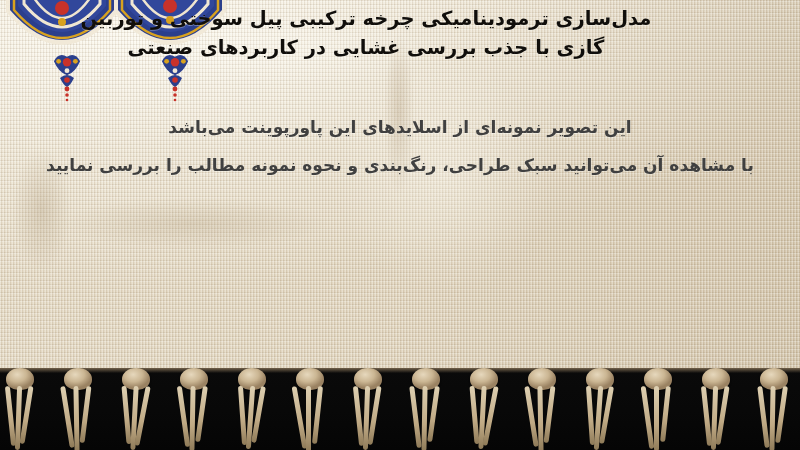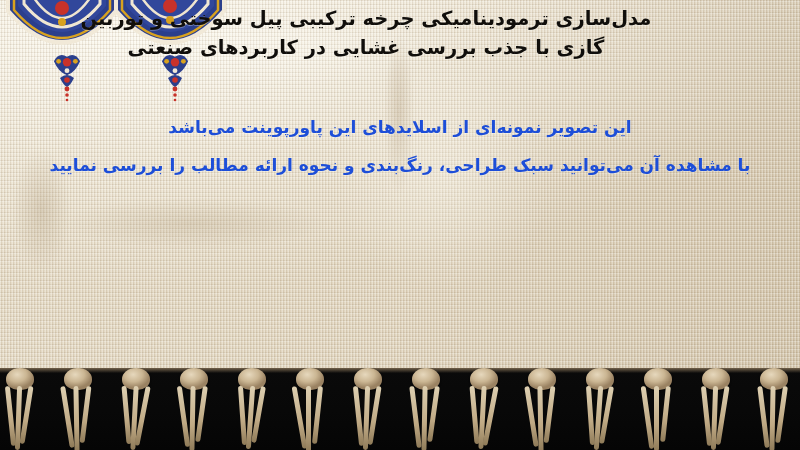--- a/index.html
+++ b/index.html
@@ -163,21 +163,21 @@
     right: 0;
     top: 108px;
     padding: 0 16px;
     box-sizing: border-box;
   }
   .body-line {
     font-family: "DejaVu Sans", sans-serif;
     font-size: 17px;
     font-weight: 700;
     line-height: 38px;
-    color: #1d4ed8;
+    color: #404040;
     white-space: nowrap;
   }
 
   
   .title-line, .body-line { text-shadow: 0 1px 0 rgba(255,255,248,0.28); }
 </style>
 </head>
 <body>
 
 <div class="stage">
@@ -393,17 +393,17 @@
 
   <div class="text-layer">
 
     <div class="title-block">
       <div class="title-line l1">مدل‌سازی ترمودینامیکی چرخه ترکیبی پیل سوختی و توربین</div>
       <div class="title-line l2">گازی با جذب بررسی غشایی در کاربردهای صنعتی</div>
     </div>
 
     <div class="body-block">
       <div class="body-line">این تصویر نمونه‌ای از اسلایدهای این پاورپوینت می‌باشد</div>
-      <div class="body-line">با مشاهده آن می‌توانید سبک طراحی، رنگ‌بندی و نحوه ارائه مطالب را بررسی نمایید</div>
+      <div class="body-line">با مشاهده آن می‌توانید سبک طراحی، رنگ‌بندی و نحوه نمونه مطالب را بررسی نمایید</div>
     </div>
 
   </div>
 </div>
 
 </body></html>

